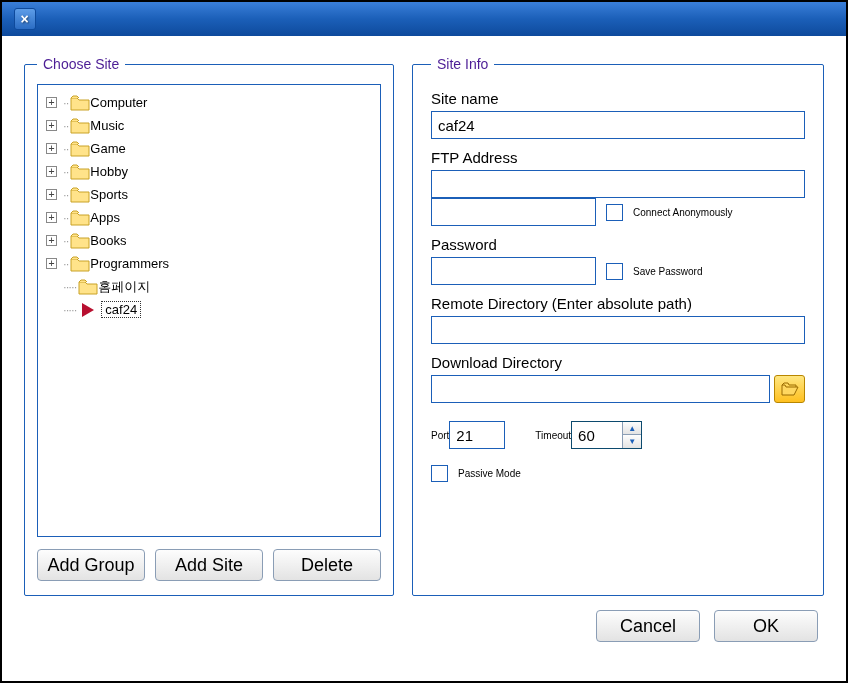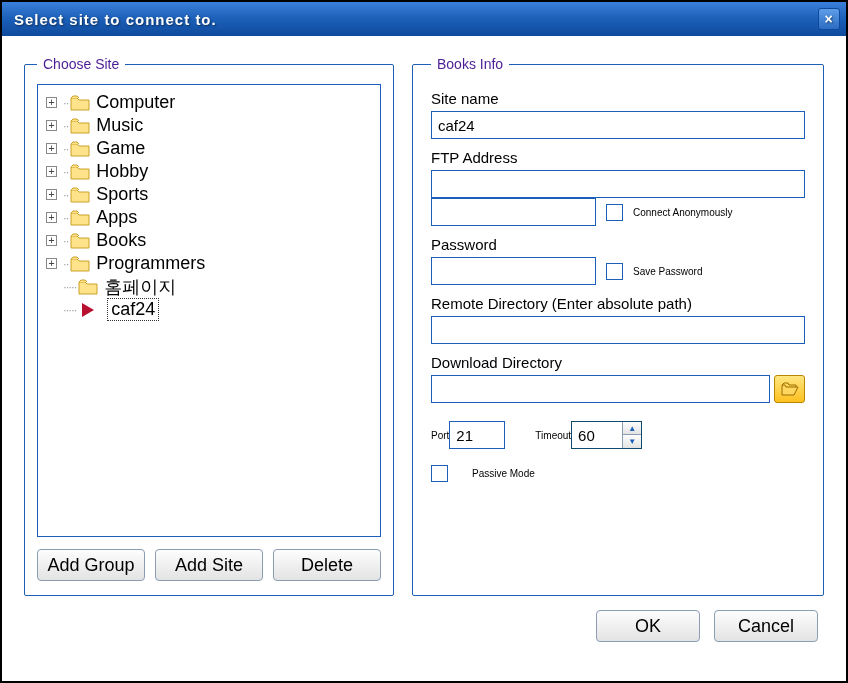--- a/index.html
+++ b/index.html
@@ -99,21 +99,21 @@
 }
 .arrow-icon {
   width: 0;
   height: 0;
   border-top: 7px solid transparent;
   border-bottom: 7px solid transparent;
   border-left: 12px solid #b81030;
   margin-right: 8px;
   margin-left: 4px;
 }
-.tree-label { font-size: 18px; margin-left: 6px; }
+.tree-label { font-size: 13px; }
 .tree-label.selected {
   background: #ffffff;
   outline: 1px dotted #333;
   padding: 0 3px;
 }
 .btn-row {
   display: flex;
   gap: 10px;
   margin-top: 12px;
 }
@@ -177,36 +177,35 @@
   align-items: center;
   margin-top: 18px;
 }
 .port-row .txt { width: 56px; text-align:left;}
 .spinner-wrap { display:flex; align-items:center; border:1px solid #0c4a6e; height:28px;}
 .spinner-wrap input { border:none; width:50px; height:26px; padding:2px 6px; font-size:15px;}
 .spin-btns { display:flex; flex-direction:column; border-left:1px solid #8a9db5;}
 .spin-btns div { width:18px; height:13px; background:linear-gradient(to bottom,#fdfdfd,#e3e3e3); display:flex;align-items:center;justify-content:center;font-size:8px;color:#1b5fb8; cursor:pointer;}
 .spin-btns div:first-child{border-bottom:1px solid #8a9db5;}
 .passive-row {
-  display:flex; align-items:center; gap:24px; margin-top:16px;
+  display:flex; align-items:center; gap:10px; margin-top:16px;
 }
 .bottom-bar {
   display:flex;
   justify-content:flex-end;
   gap:14px;
   padding: 0 28px 14px 0;
 }
 .bottom-bar .btn { width: 104px; }
 .folder-svg { width:20px; height:16px; }
 </style>
 </head>
 <body>
 
 <div class="titlebar">
-  <span>Select site to connect to.</span>
   <div class="close-btn">
     <span>×</span>
   </div>
 </div>
 
 <div class="content">
   <fieldset class="choose-site">
     <legend>Choose Site</legend>
     <div class="tree" id="tree">
         <div class="tree-item">
@@ -304,21 +303,21 @@
       <div class="btn">
           <span>Add Site</span>
         </div>
       <div class="btn">
           <span>Delete</span>
         </div>
     </div>
   </fieldset>
 
   <fieldset class="site-info">
-    <legend>Books Info</legend>
+    <legend>Site Info</legend>
 
     <div class="field-lbl">Site name</div>
     <input class="txt" value="caf24" style="">
 
     <div class="field-lbl">FTP Address</div>
     <input class="txt" value="" style="">
 
     <div class="row-inline">
       <input class="txt" style="width: 165px;" value="">
       <div class="chk"></div>
@@ -362,18 +361,18 @@
 
     <div class="passive-row">
       <div class="chk"></div>
       <span class="chk-lbl">Passive Mode</span>
     </div>
   </fieldset>
 </div>
 
 <div class="bottom-bar">
   <div class="btn">
+      <span>Cancel</span>
+    </div>
+  <div class="btn">
       <span>OK</span>
     </div>
-  <div class="btn">
-      <span>Cancel</span>
-    </div>
 </div>
 
 </body></html>

